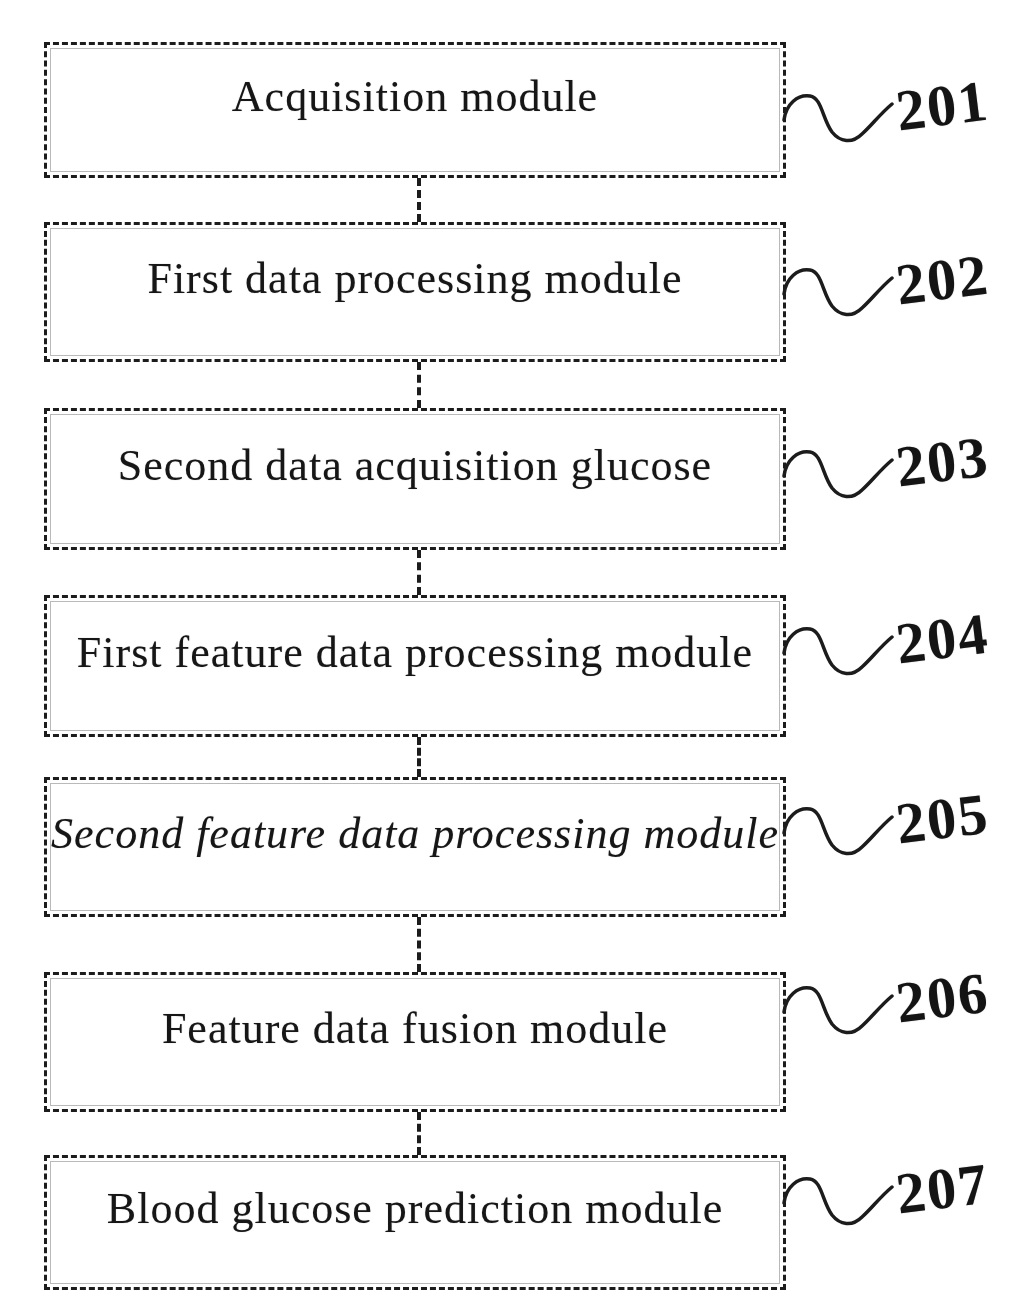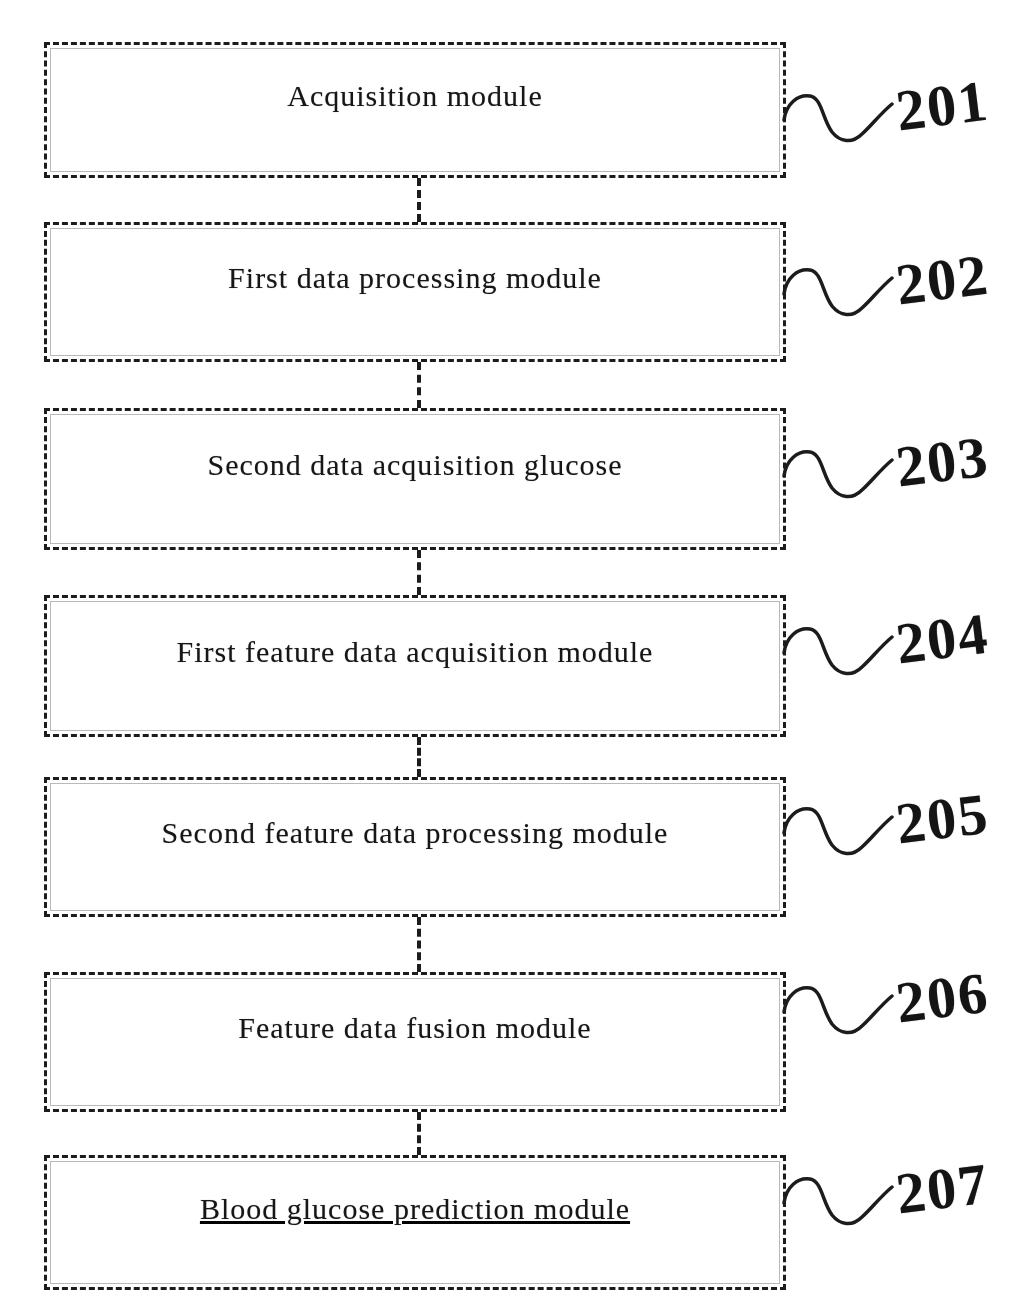--- a/index.html
+++ b/index.html
@@ -43,26 +43,26 @@
     content: "";
     position: absolute;
     inset: 3px;
     border: 1px solid #b9b9b9;
     pointer-events: none;
   }
   .r1 .module-box { height: 136px; }
   .r2 .module-box { height: 140px; }
   .r3 .module-box { height: 142px; }
   .r4 .module-box { height: 142px; }
-  .r5 .module-box { height: 140px; }
+  .r5 .module-box { height: 140px; font-style: italic; }
   .r6 .module-box { height: 140px; }
-  .r7 .module-box { height: 135px; text-decoration: underline; }
+  .r7 .module-box { height: 135px; }
 
   .module-label {
-    font-size: 30px;
+    font-size: 44px;
     color: #161616;
     letter-spacing: 1px;
     transform: translateY(-14px);
     white-space: nowrap;
     text-shadow: 0 0 1px rgba(20,20,20,0.35);
     text-align: right;
   }
 
   .connector {
     position: absolute;
@@ -144,21 +144,21 @@
     <div class="connector">
       <svg class="squiggle" width="112" height="62" viewBox="0 0 112 62">
         <path d="M2,32 C4,16 16,6 28,8 C40,10 40,30 50,44 C58,54 70,56 80,46 C90,37 98,26 110,16" fill="none" stroke="#1c1c1c" stroke-width="3.5" stroke-linecap="round"></path>
       </svg>
       <span class="refnum">203</span>
     </div>
   </div>
 
   <div class="row r4">
     <div class="module-box">
-      <span class="module-label">First feature data acquisition module</span>
+      <span class="module-label">First feature data processing module</span>
     </div>
     <div class="connector">
       <svg class="squiggle" width="112" height="62" viewBox="0 0 112 62">
         <path d="M2,32 C4,16 16,6 28,8 C40,10 40,30 50,44 C58,54 70,56 80,46 C90,37 98,26 110,16" fill="none" stroke="#1c1c1c" stroke-width="3.5" stroke-linecap="round"></path>
       </svg>
       <span class="refnum">204</span>
     </div>
   </div>
 
   <div class="row r5">

